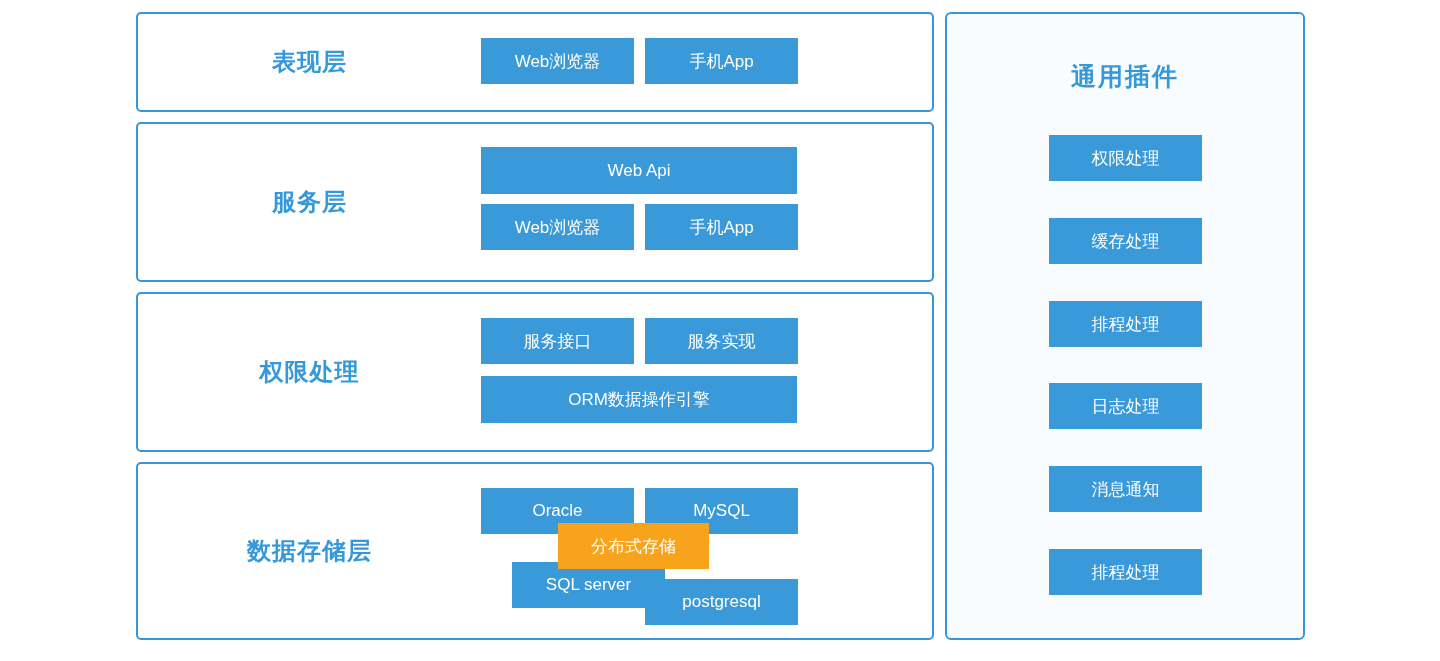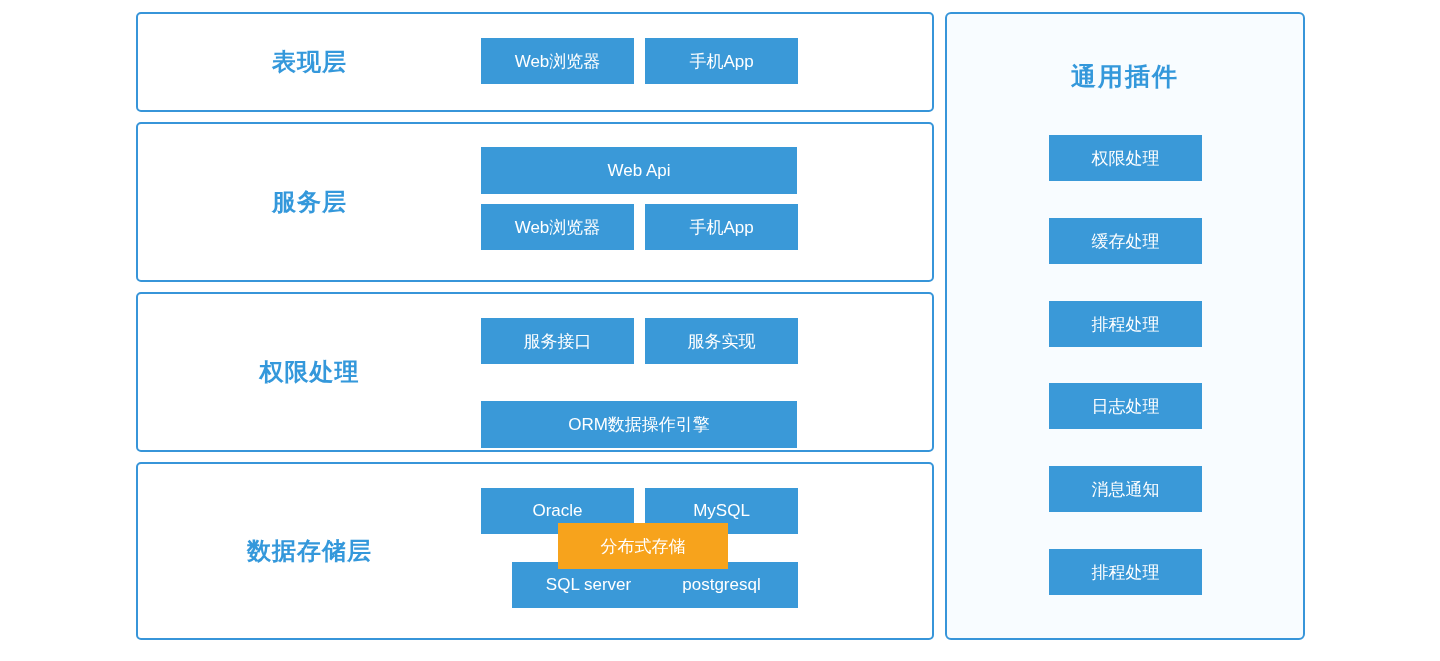--- a/index.html
+++ b/index.html
@@ -56,21 +56,21 @@
   .node.wide { width: 316px; height: 47px; }
 
   .badge {
     position: absolute;
     background: #f7a31c;
     color: #ffffff;
     font-size: 17px;
     display: flex;
     align-items: center;
     justify-content: center;
-    width: 170px;
+    width: 151px;
     height: 46px;
     z-index: 2;
     white-space: nowrap;
   }
 
   
   .panel {
     position: absolute;
     left: 945px;
     top: 12px;
@@ -112,23 +112,23 @@
   .p4 { top: 369px; }
   .p5 { top: 452px; }
   .p6 { top: 535px; }
 
   
   .pos-a { left: 343px; top: 24px; }   
   .pos-b { left: 507px; top: 24px; }   
   .pos-w1 { left: 343px; top: 23px; }  
   .pos-c { left: 343px; top: 80px; }   
   .pos-d { left: 507px; top: 80px; }   
-  .pos-w2 { left: 343px; top: 82px; margin-top: 25px; }  
+  .pos-w2 { left: 343px; top: 82px; }  
   .pos-e { left: 346px; top: 98px; margin-left: 28px; }   
-  .pos-f { left: 507px; top: 98px; }   
+  .pos-f { left: 507px; top: 115px; }   
   .pos-badge { left: 420px; top: 59px; }
 </style>
 </head>
 <body>
 
 <div class="canvas">
 
   <div class="layer-box box1">
     <div class="layer-label">表现层</div>
     <div class="node pos-a">Web浏览器</div>

